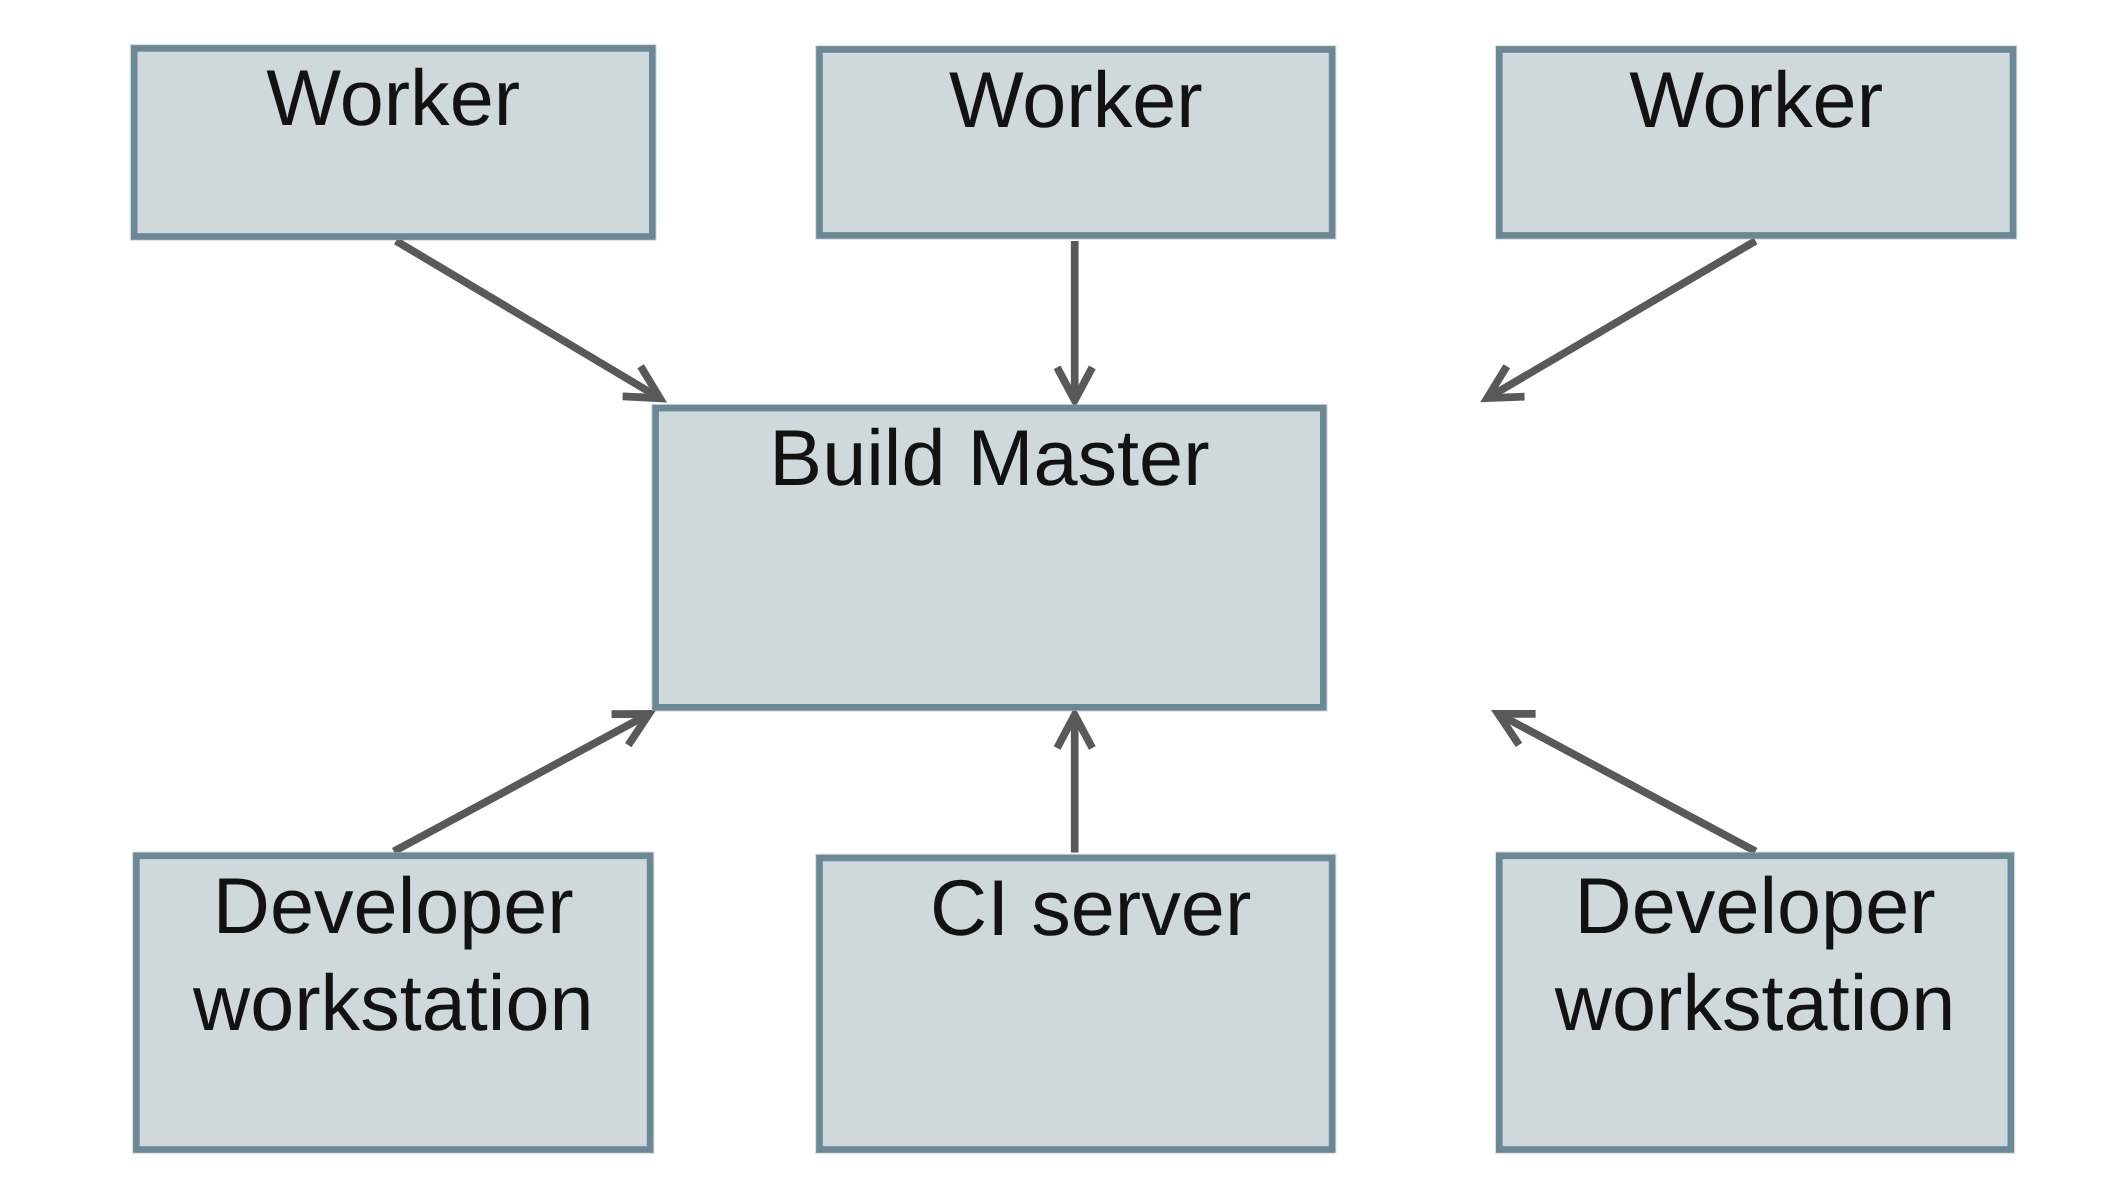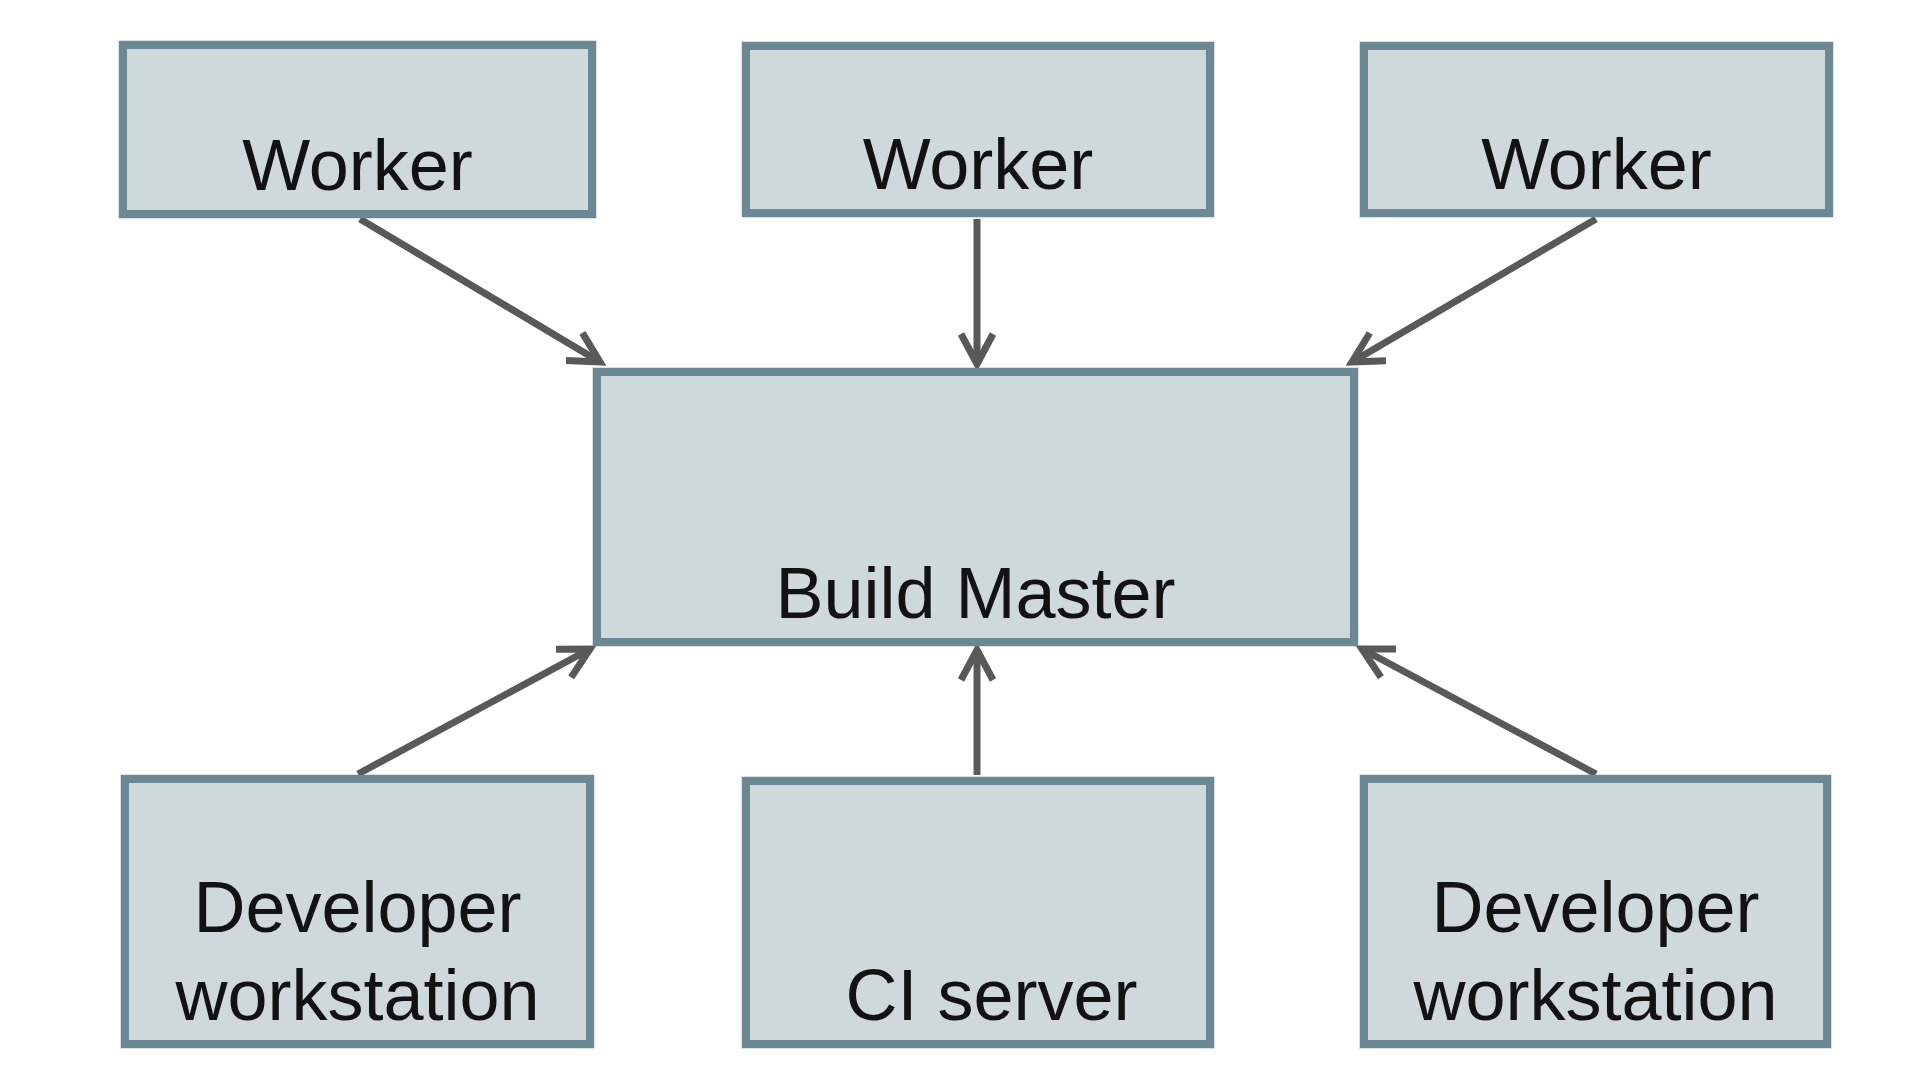--- a/index.html
+++ b/index.html
@@ -20,24 +20,24 @@
     left: 0;
     top: 0;
     width: 1910px;
     height: 1090px;
     pointer-events: none;
   }
   .node {
     position: absolute;
     box-sizing: border-box;
     background: #cfd9dc;
-    border: 8px solid #701a75;
+    border: 6px solid #701a75;
     box-shadow: 0 0 0 1px rgba(107,136,148,0.25);
     display: flex;
-    align-items: flex-end;
+    align-items: flex-start;
     justify-content: center;
   }
   .node .label {
     font-size: 72px;
     line-height: 1.22;
     color: #121212;
     text-align: center;
     white-space: pre-line;
     letter-spacing: 0px;
   }
@@ -68,21 +68,21 @@
   </div>
 
   <div class="node" style="left: 742px; top: 42px; width: 472px; height: 175px; background: rgb(207, 217, 220); border-color: rgb(107, 136, 148);">
     <span class="label" style="color: rgb(18, 18, 18);">Worker</span>
   </div>
 
   <div class="node" style="left: 1360px; top: 42px; width: 473px; height: 175px; background: rgb(207, 217, 220); border-color: rgb(107, 136, 148);">
     <span class="label" style="color: rgb(18, 18, 18);">Worker</span>
   </div>
 
-  <div class="node" style="left: 593px; top: 368px; width: 765px; height: 278px; background: rgb(207, 217, 220); border-color: rgb(107, 136, 148);">
+  <div class="node" style="left: 593px; top: 368px; width: 613px; height: 278px; background: rgb(207, 217, 220); border-color: rgb(107, 136, 148);">
     <span class="label" style="color: rgb(18, 18, 18);">Build Master</span>
   </div>
 
   <div class="node" style="left: 121px; top: 775px; width: 473px; height: 273px; background: rgb(207, 217, 220); border-color: rgb(107, 136, 148);">
     <span class="label" style="color: rgb(18, 18, 18);">Developer
 workstation</span>
   </div>
 
   <div class="node" style="left: 742px; top: 777px; width: 472px; height: 271px; background: rgb(207, 217, 220); border-color: rgb(107, 136, 148);">
     <span class="label" style="color: rgb(18, 18, 18); margin-left: 27px;">CI server</span>

